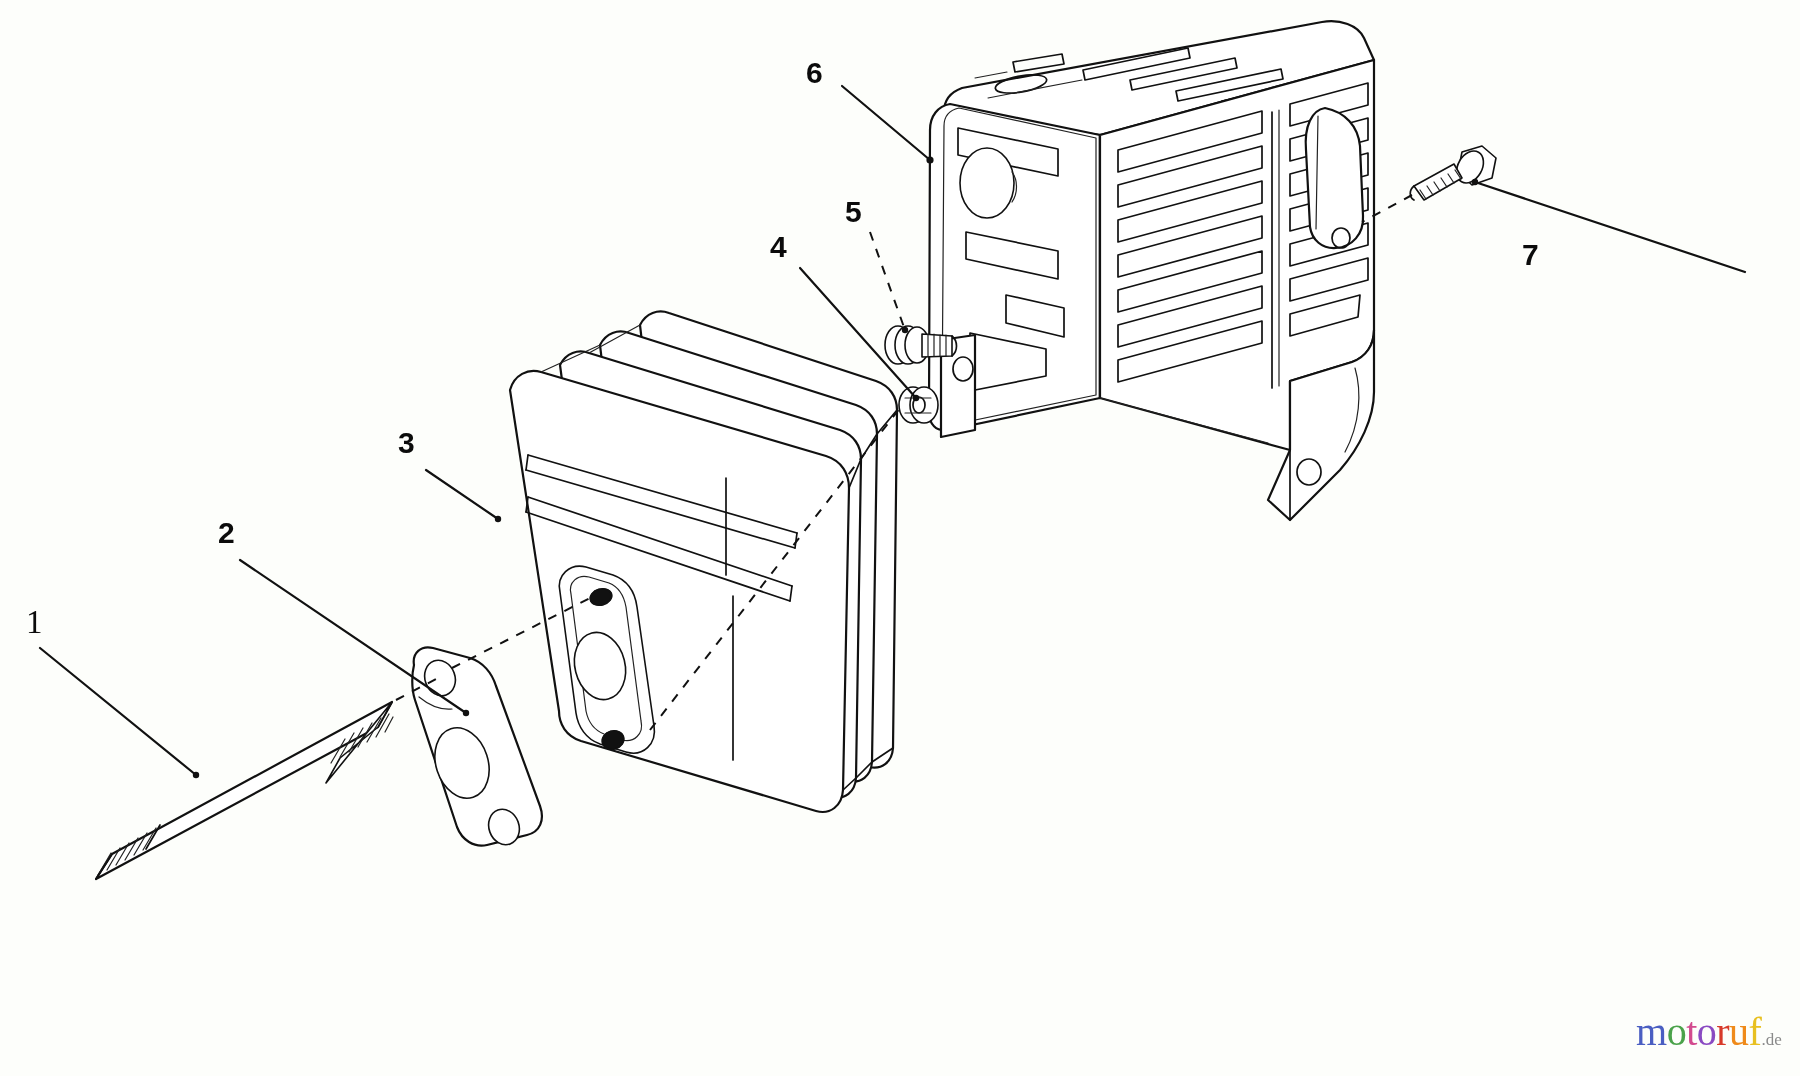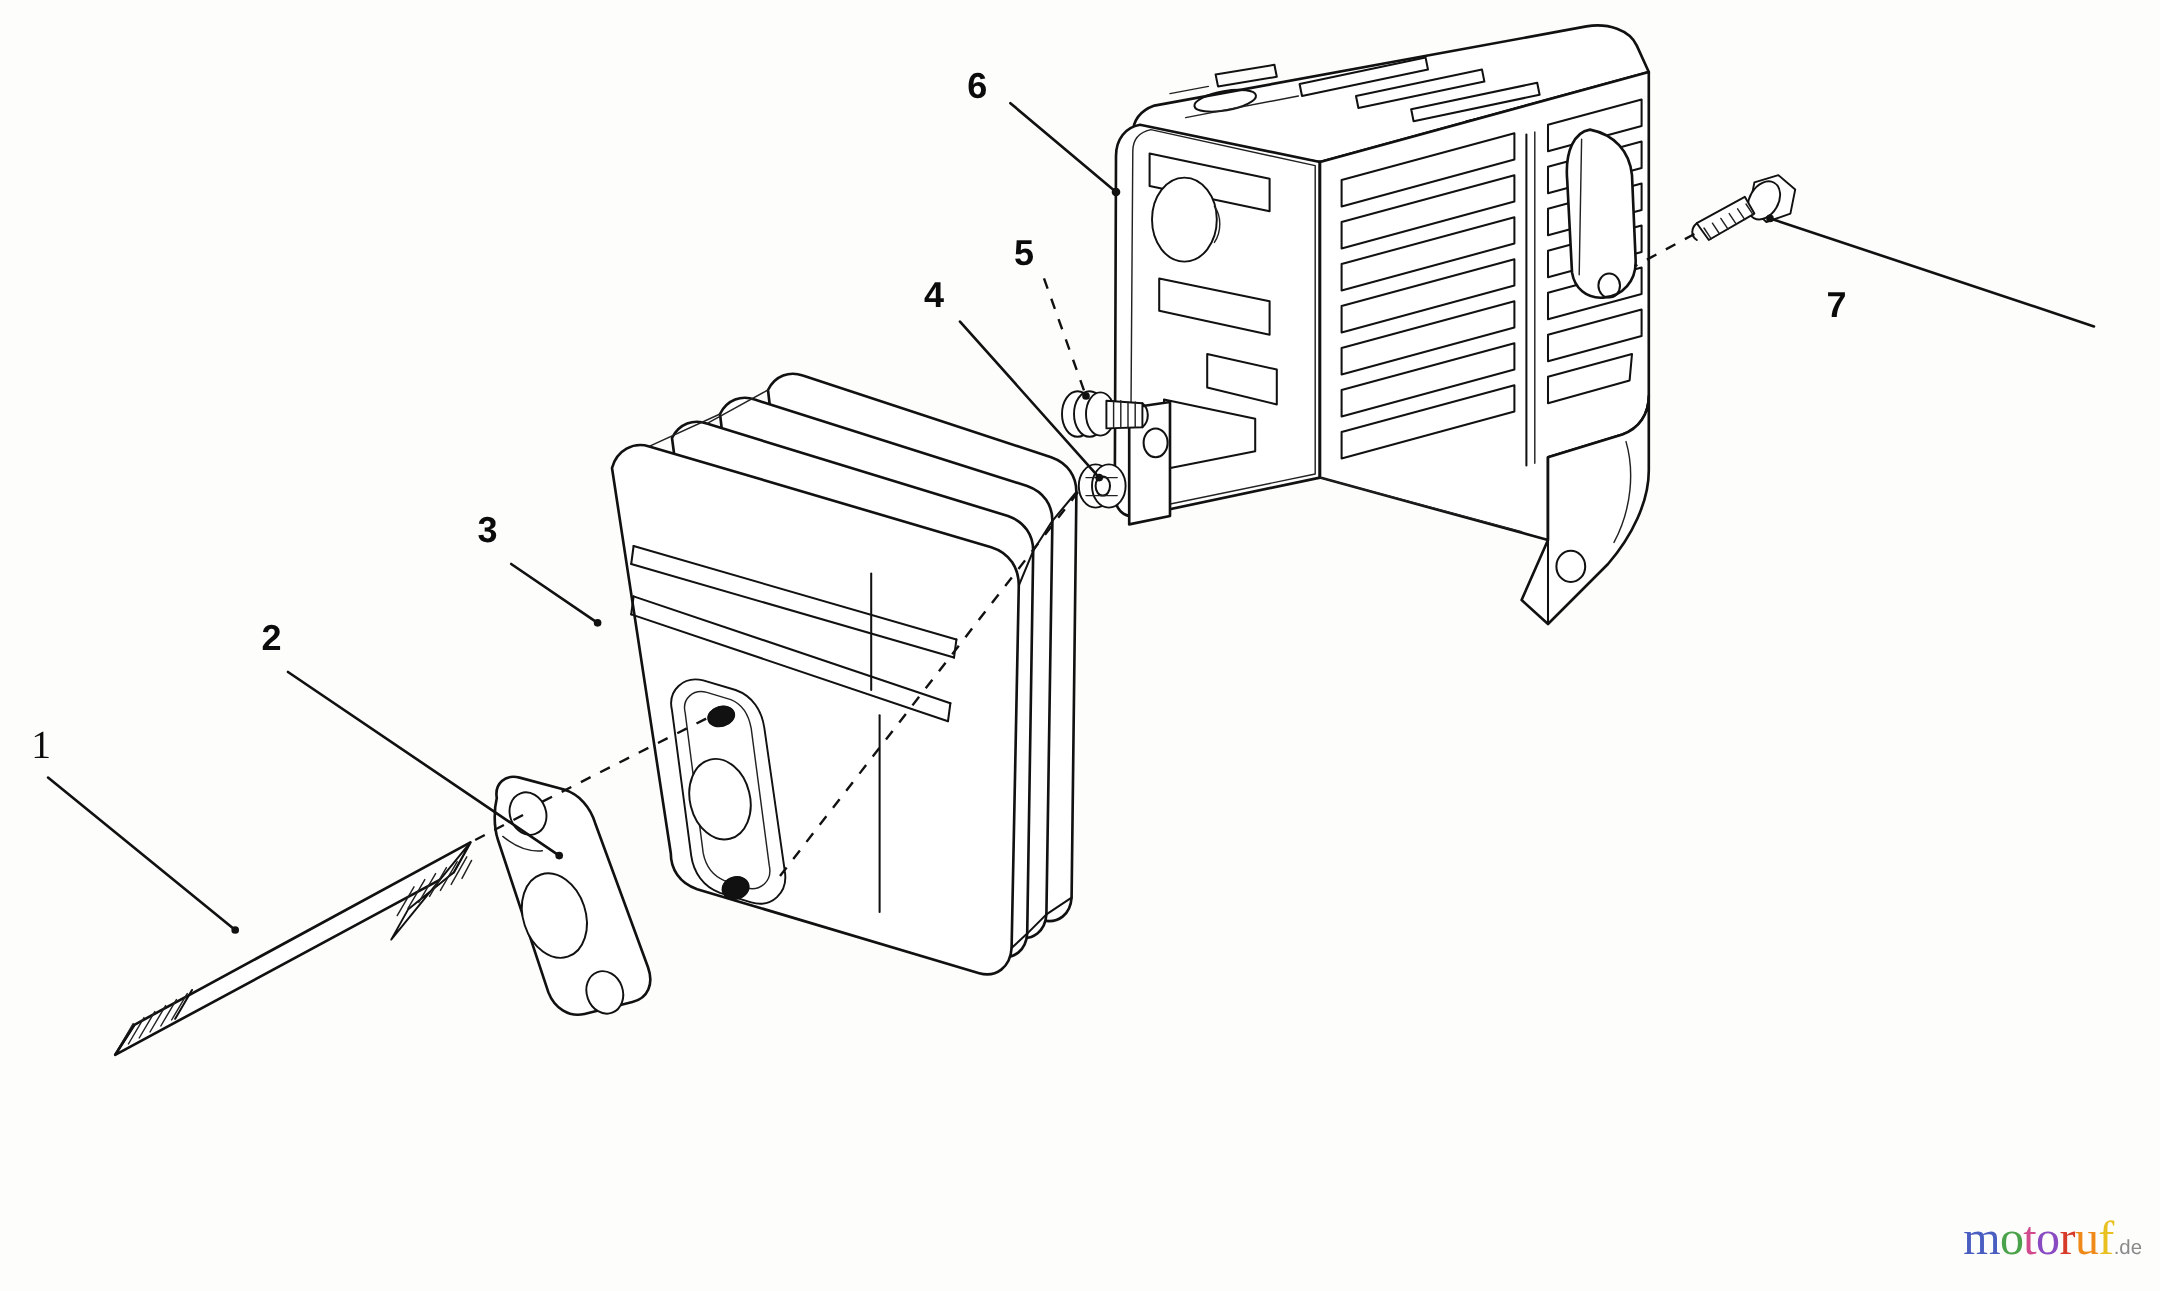--- a/index.html
+++ b/index.html
@@ -101,21 +101,21 @@
     top: 1012px;
     font-family: "Liberation Serif", serif;
     font-size: 40px;
     letter-spacing: -0.5px;
     line-height: 1;
     white-space: nowrap;
     user-select: none;
   }
   #watermark .wl { display: inline-block; }
   #watermark .suffix {
-    font-family: Liberation Sans, sans-serif;
+    font-family: Liberation Serif, serif;
     font-size: 17px;
     color: #8a8a8a;
     vertical-align: baseline;
     letter-spacing: 0px;
     margin-top: 19px;
   }
 </style>
 </head>
 <body>
 

